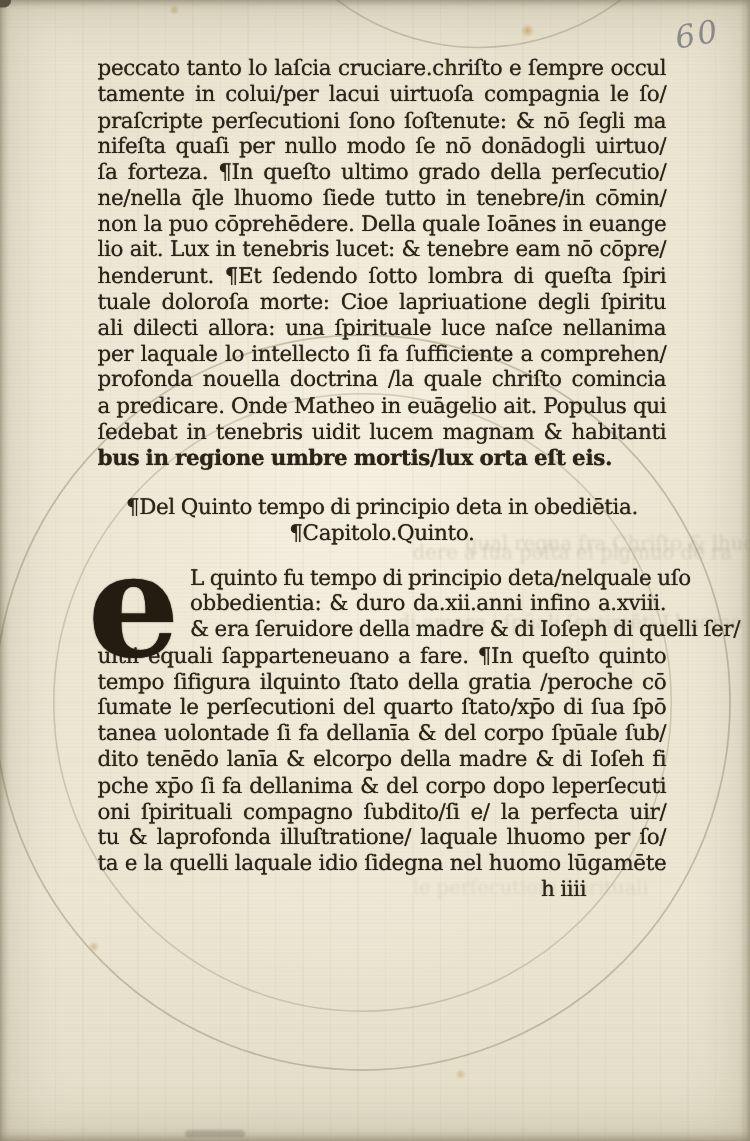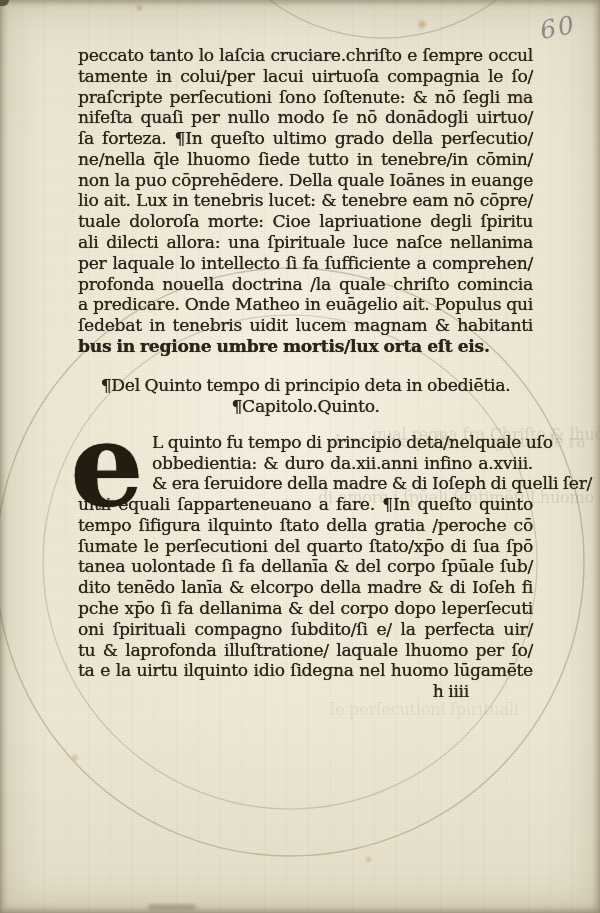--- a/index.html
+++ b/index.html
@@ -99,20 +99,21 @@
 
     <div class="para para1">
         <div class="line">peccato tanto lo laſcia cruciare.chriſto e ſempre occul</div>
         <div class="line">tamente in colui/per lacui uirtuoſa compagnia le ſo/</div>
         <div class="line">praſcripte perſecutioni ſono ſoſtenute: &amp; nō ſegli ma</div>
         <div class="line">nifeſta quaſi per nullo modo ſe nō donādogli uirtuo/</div>
         <div class="line">ſa forteza. ¶In queſto ultimo grado della perſecutio/</div>
         <div class="line">ne/nella q̄le lhuomo ſiede tutto in tenebre/in cōmin/</div>
         <div class="line">non la puo cōprehēdere. Della quale Ioānes in euange</div>
         <div class="line">lio ait. Lux in tenebris lucet: &amp; tenebre eam nō cōpre/</div>
+        <div class="line">henderunt. ¶Et ſedendo ſotto lombra di queſta ſpiri</div>
         <div class="line">tuale doloroſa morte: Cioe lapriuatione degli ſpiritu</div>
         <div class="line">ali dilecti allora: una ſpirituale luce naſce nellanima</div>
         <div class="line">per laquale lo intellecto ſi fa ſufficiente a comprehen/</div>
         <div class="line">profonda nouella doctrina /la quale chriſto comincia</div>
         <div class="line">a predicare. Onde Matheo in euāgelio ait. Populus qui</div>
         <div class="line">ſedebat in tenebris uidit lucem magnam &amp; habitanti</div>
         <div class="line" style="text-align-last: left; font-weight: bold;">bus in regione umbre mortis/lux orta eſt eis.</div>
       </div>
 
     <div class="heading">
@@ -128,21 +129,21 @@
           <div class="line">obbedientia: &amp; duro da.xii.anni infino a.xviii.</div>
           <div class="line">&amp; era ſeruidore della madre &amp; di Ioſeph di quelli ſer/</div>
           <div class="line">uitii equali ſapparteneuano a fare. ¶In queſto quinto</div>
           <div class="line">tempo ſifigura ilquinto ſtato della gratia /peroche cō</div>
           <div class="line">ſumate le perſecutioni del quarto ſtato/xp̄o di ſua ſpō</div>
           <div class="line">tanea uolontade ſi fa dellanīa &amp; del corpo ſpūale ſub/</div>
           <div class="line">dito tenēdo lanīa &amp; elcorpo della madre &amp; di Ioſeh fi</div>
           <div class="line">pche xp̄o ſi fa dellanima &amp; del corpo dopo leperſecuti</div>
           <div class="line">oni ſpirituali compagno ſubdito/ſi e/ la perfecta uir/</div>
           <div class="line">tu &amp; laprofonda illuſtratione/ laquale lhuomo per ſo/</div>
-          <div class="line">ta e la uirtu ilquinto idio ſidegna nel huomo lūgamēte</div>
+          <div class="line">ta e la quelli laquale idio ſidegna nel huomo lūgamēte</div>
         </div>
     </div>
 
     <div class="line signature">h iiii</div>
   </div>
 
   <div class="stain s1"></div>
   <div class="stain s2"></div>
   <div class="stain s3"></div>
   <div class="stain s4"></div>

